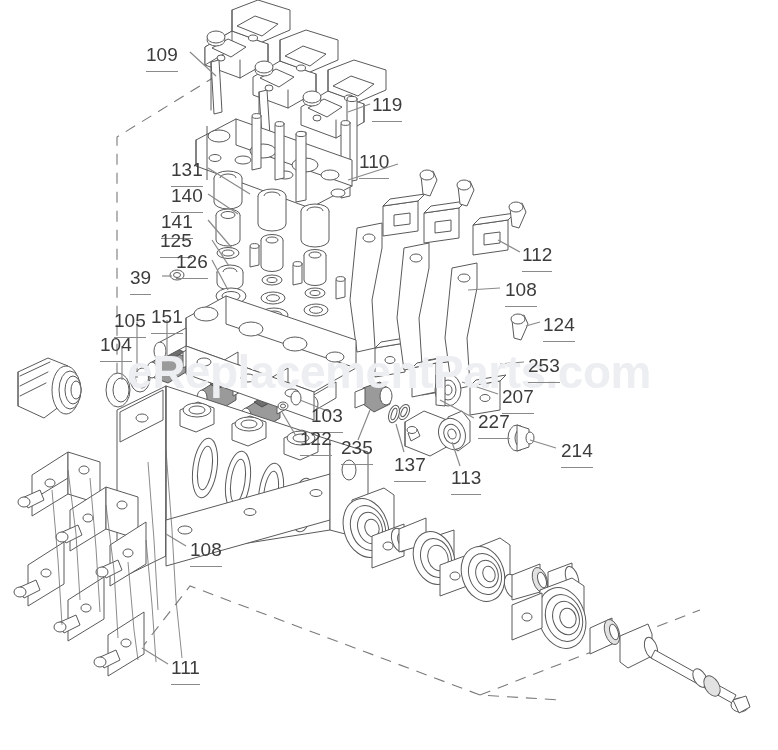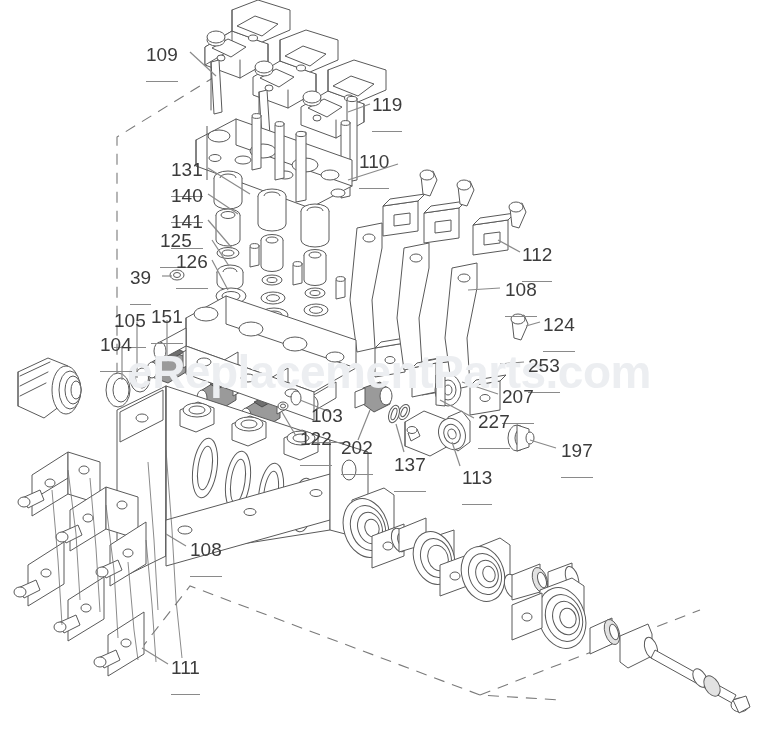--- a/index.html
+++ b/index.html
@@ -4,21 +4,21 @@
 <style>
   html,body{margin:0;padding:0;background:#ffffff;}
   body{font-family:"Liberation Sans",sans-serif;}
   #stage{position:relative;width:778px;height:750px;background:#ffffff;overflow:hidden;}
   #stage svg{position:absolute;left:0;top:0;width:778px;height:750px;}
   .wm{position:absolute;left:0;top:345px;width:778px;text-align:center;
       font-family:"Liberation Sans",sans-serif;font-size:46px;font-weight:bold;
       color:#eceef1;letter-spacing:-0.5px;white-space:nowrap;pointer-events:none;}
   .lbl{position:absolute;font-family:"Liberation Sans",sans-serif;font-size:19px;
        color:#3c3c3c;white-space:nowrap;border-bottom:1.6px solid #8a8a8a;
-       padding-bottom:16px;line-height:20px;}
+       padding-bottom:6px;line-height:20px;}
 </style>
 </head>
 <body>
 
 <div id="stage">
 
   <svg viewBox="0 0 778 750">
     <defs>
       <style>
         .s{fill:none;stroke:#5a5a5a;stroke-width:1;stroke-linejoin:round;stroke-linecap:round;}
@@ -528,35 +528,35 @@
     </g>
   </svg>
 
   <div class="wm">eReplacementParts.com</div>
 
   <div class="lbl" style="left:146px;top:45px">109</div>
   <div class="lbl" style="left:372px;top:95px">119</div>
   <div class="lbl" style="left:359px;top:152px">110</div>
   <div class="lbl" style="left:171px;top:160px">131</div>
   <div class="lbl" style="left:171px;top:186px">140</div>
-  <div class="lbl" style="left:171px;top:212px">141</div>
+  <div class="lbl" style="left:161px;top:212px">141</div>
   <div class="lbl" style="left:160px;top:231px">125</div>
   <div class="lbl" style="left:176px;top:252px">126</div>
   <div class="lbl" style="left:130px;top:268px">39</div>
   <div class="lbl" style="left:114px;top:311px">105</div>
   <div class="lbl" style="left:151px;top:307px">151</div>
   <div class="lbl" style="left:100px;top:335px">104</div>
   <div class="lbl" style="left:522px;top:245px">112</div>
   <div class="lbl" style="left:505px;top:280px">108</div>
   <div class="lbl" style="left:543px;top:315px">124</div>
   <div class="lbl" style="left:528px;top:356px">253</div>
   <div class="lbl" style="left:502px;top:387px">207</div>
   <div class="lbl" style="left:478px;top:412px">227</div>
-  <div class="lbl" style="left:561px;top:441px">197</div>
+  <div class="lbl" style="left:561px;top:441px">214</div>
   <div class="lbl" style="left:311px;top:406px">103</div>
   <div class="lbl" style="left:300px;top:429px">122</div>
-  <div class="lbl" style="left:341px;top:438px">202</div>
+  <div class="lbl" style="left:341px;top:438px">235</div>
   <div class="lbl" style="left:394px;top:455px">137</div>
-  <div class="lbl" style="left:462px;top:468px">113</div>
+  <div class="lbl" style="left:451px;top:468px">113</div>
   <div class="lbl" style="left:190px;top:540px">108</div>
   <div class="lbl" style="left:171px;top:658px">111</div>
 
 </div>
 
 </body></html>

